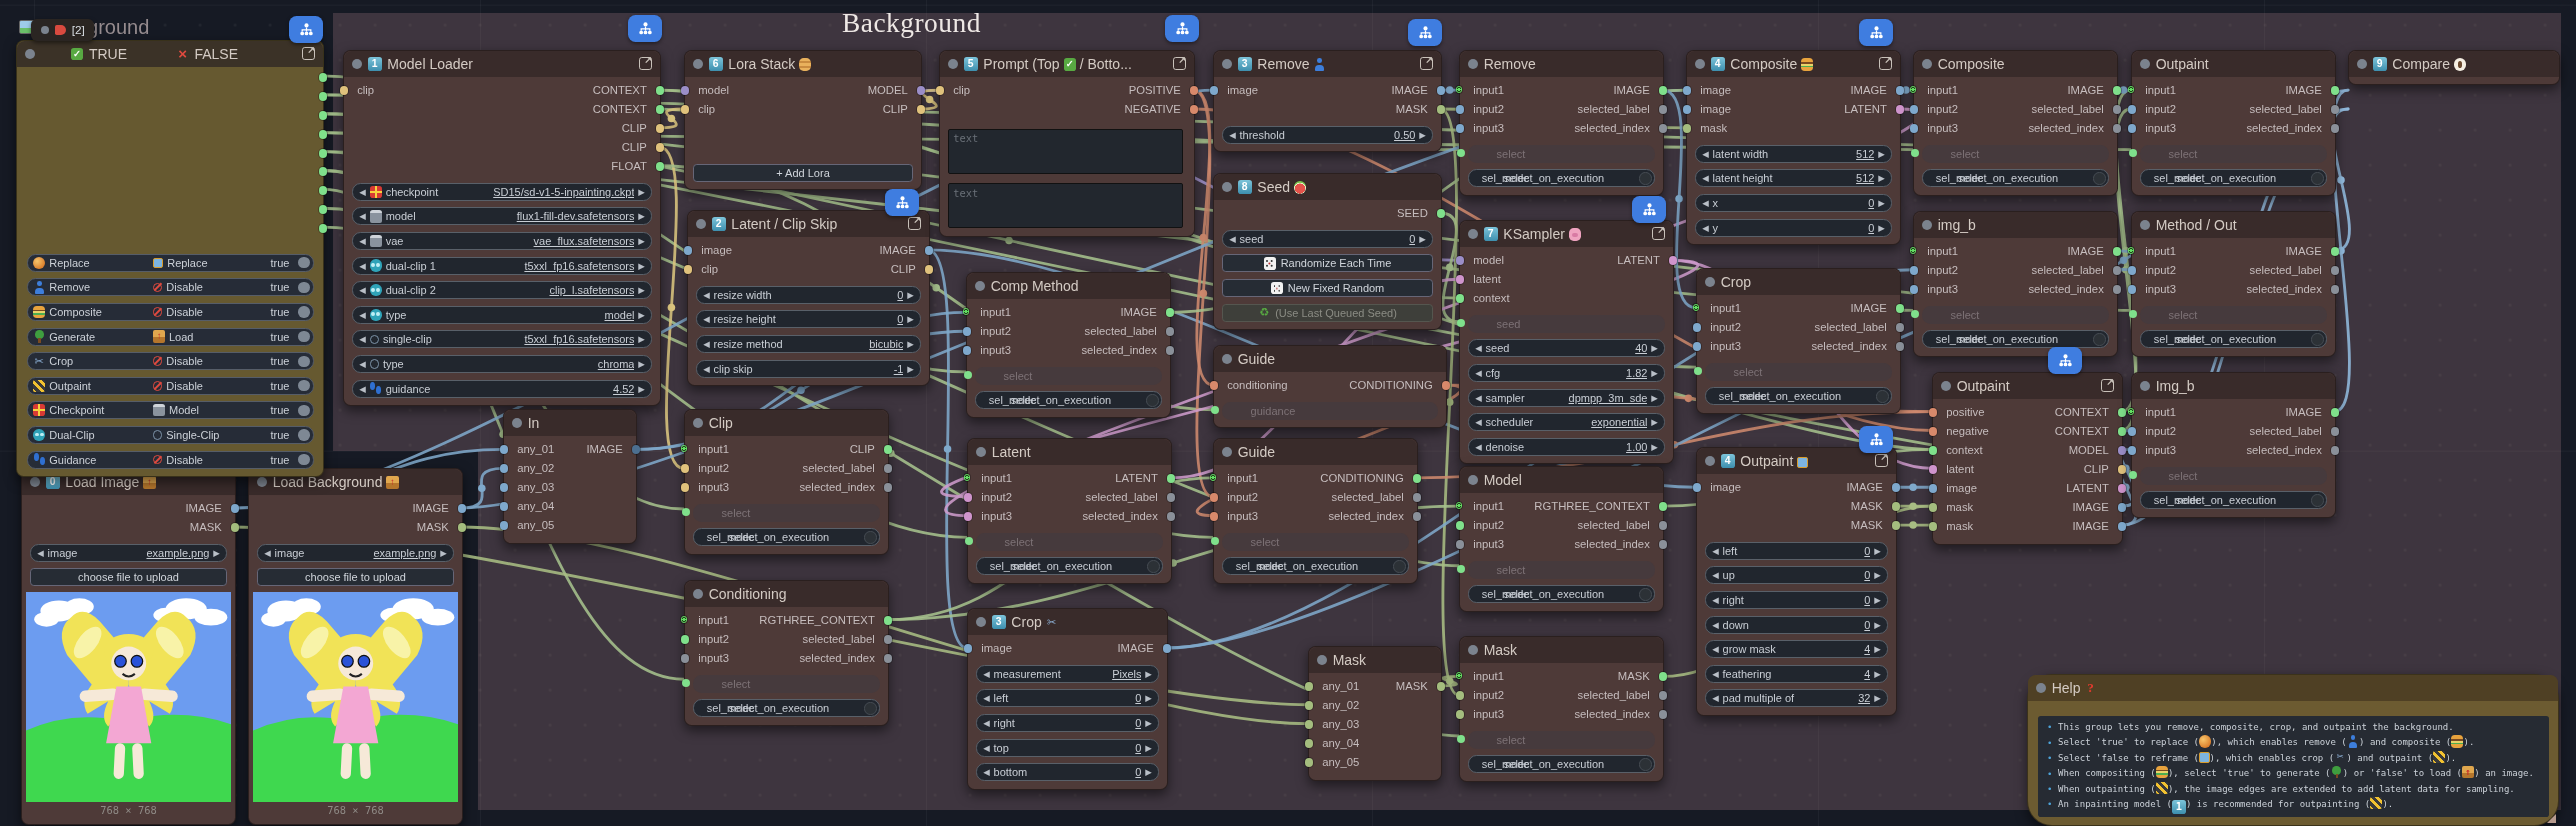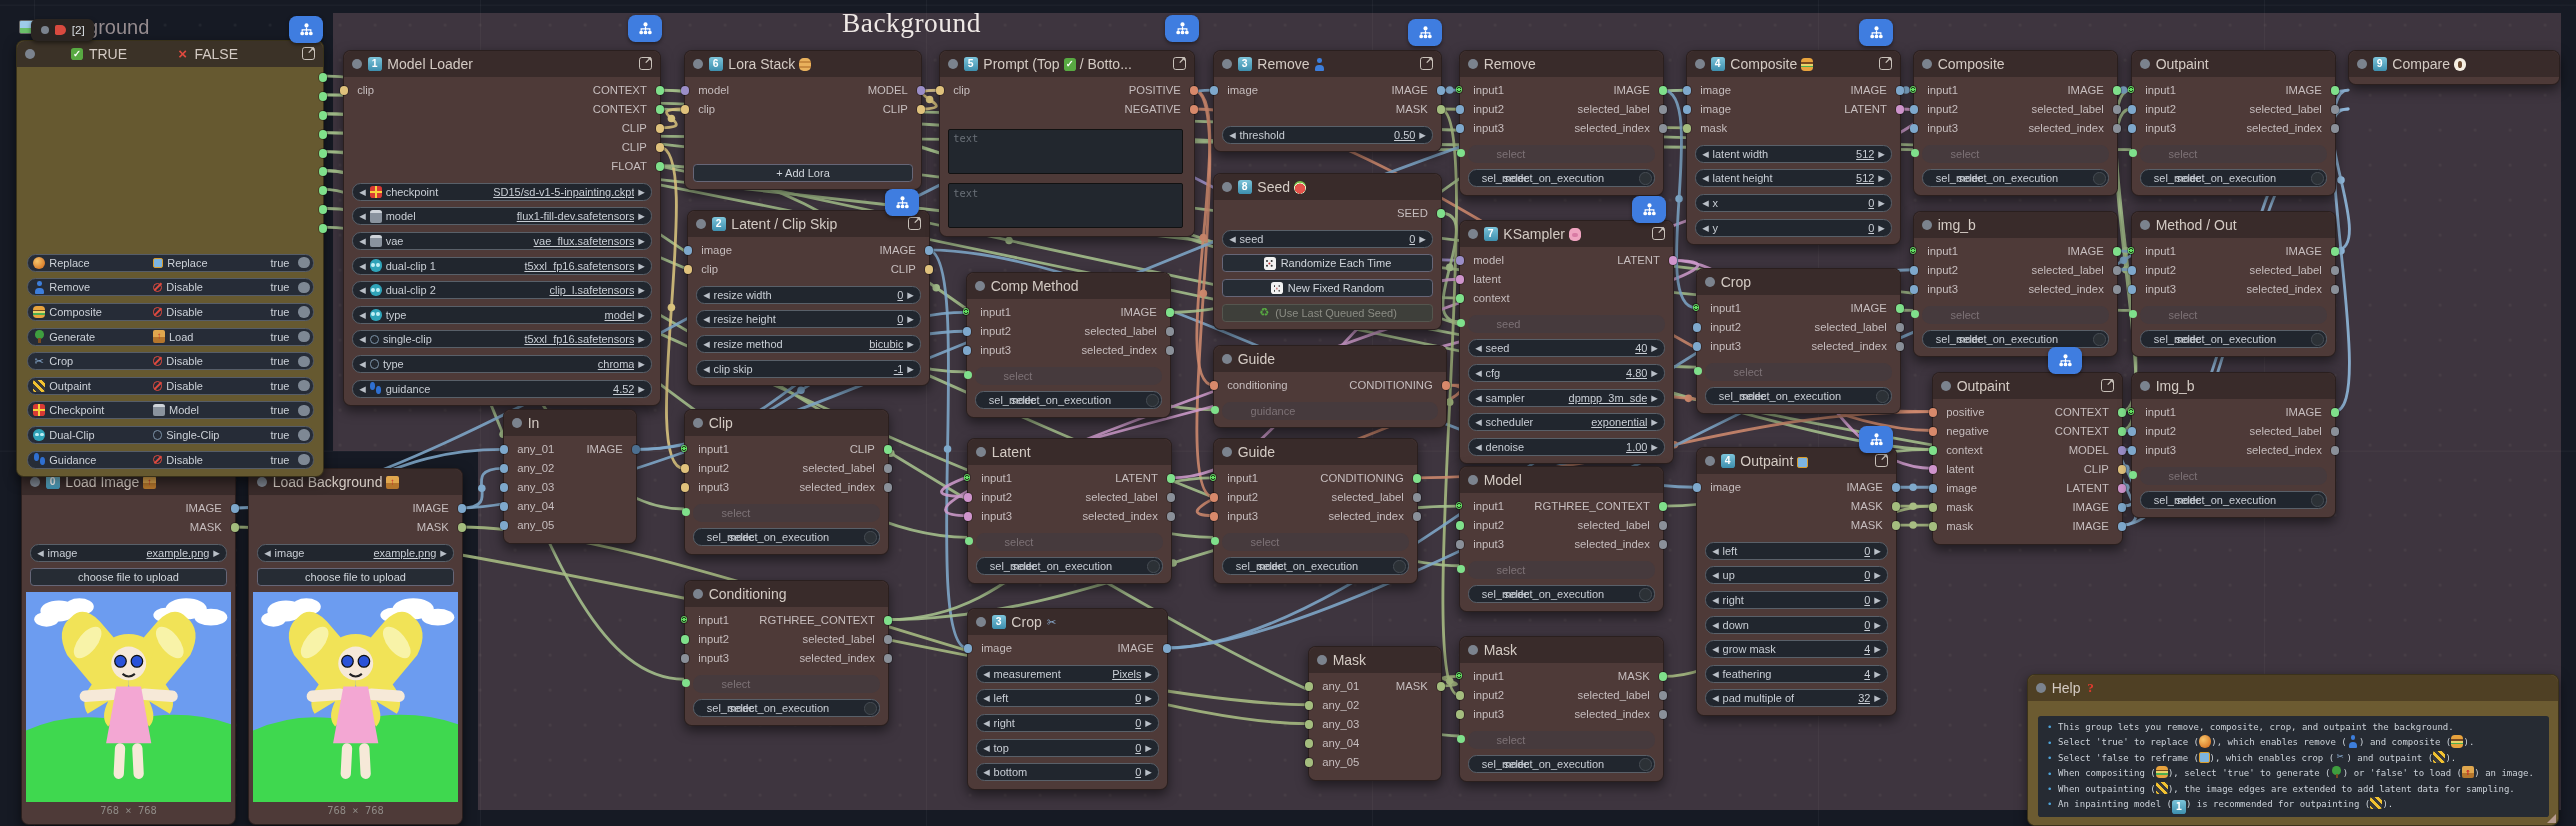--- a/index.html
+++ b/index.html
@@ -10,21 +10,21 @@
       radial-gradient(rgba(255,255,255,.055) 1.1px, transparent 1.6px);
     background-size:100% 446px, 446px 100%, 35px 35px;
     background-position:0 4.7px, 34px 0, 7.6px 7.6px;}
   .group{position:absolute;background:rgba(170,125,132,0.28);}
   .group-title{position:absolute;font-family:"Liberation Serif","DejaVu Serif",serif;font-size:27.4px;color:#eee8e5;letter-spacing:0.5px;}
   #wires{position:absolute;left:0;top:0;z-index:1;}
   #nodes{position:absolute;left:0;top:0;z-index:2;width:100%;height:100%;pointer-events:none;}
   .node{position:absolute;pointer-events:auto;background:#4e3a38;border:0.9px solid rgba(0,0,0,.45);border-radius:7.6px;
         box-shadow:0 4.7px 11.3px rgba(0,0,0,.5);padding-bottom:7.6px;}
   .node.muter{background:#665930;}
-  .node.help{background:#6c5b31;}
+  .node.help{background:#6c5b31;border-radius:25px;}
   .nhead{height:25.5px;display:flex;align-items:center;gap:5.7px;padding:0 7.6px;background:#392b2a;border-radius:7.6px 7.6px 0 0;
          color:#d4cbc4;font-size:14px;}
   .node.muter .nhead{background:#3b3227;}
   .node.help .nhead{background:#4f4024;}
   .hdot{width:10.4px;height:10.4px;border-radius:50%;background:#7b838e;flex:0 0 auto;}
   .badge{width:14px;height:14px;border-radius:2.8px;background:linear-gradient(#7cc4da,#3d8fae);color:#fff;font-weight:bold;
          font-size:10.4px;display:inline-flex;align-items:center;justify-content:center;flex:0 0 auto;}
   .ntitle{flex:1;white-space:nowrap;overflow:hidden;}
   .expand{width:11.3px;height:11.3px;border:1.9px solid #c9c2ba;border-radius:2.8px;position:relative;flex:0 0 auto;}
   .expand i{position:absolute;right:-0.9px;top:-3.8px;font-style:normal;font-size:9.5px;color:#c9c2ba;font-weight:bold;}
@@ -641,21 +641,21 @@
           </div>
           <div class="widget">
             <span class="warr">◀</span>
             <span class="wlab">seed</span>
             <span class="wval">40</span>
             <span class="warr">▶</span>
           </div>
           <div class="widget">
             <span class="warr">◀</span>
             <span class="wlab">cfg</span>
-            <span class="wval">4.80</span>
+            <span class="wval">1.82</span>
             <span class="warr">▶</span>
           </div>
           <div class="widget">
             <span class="warr">◀</span>
             <span class="wlab">sampler</span>
             <span class="wval">dpmpp_3m_sde</span>
             <span class="warr">▶</span>
           </div>
           <div class="widget">
             <span class="warr">◀</span>

